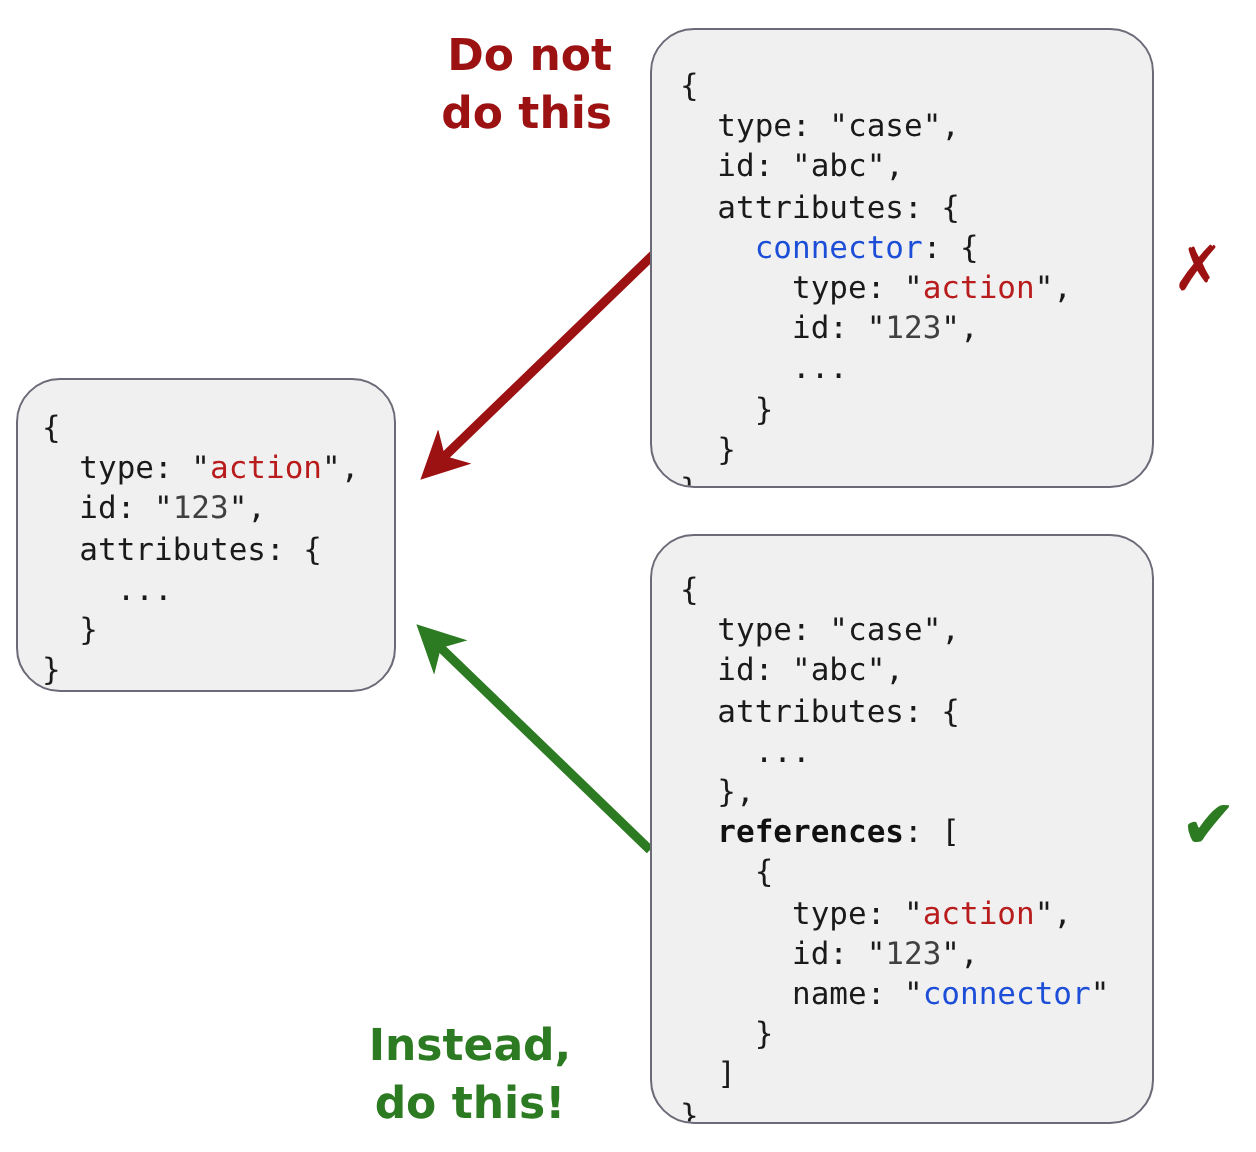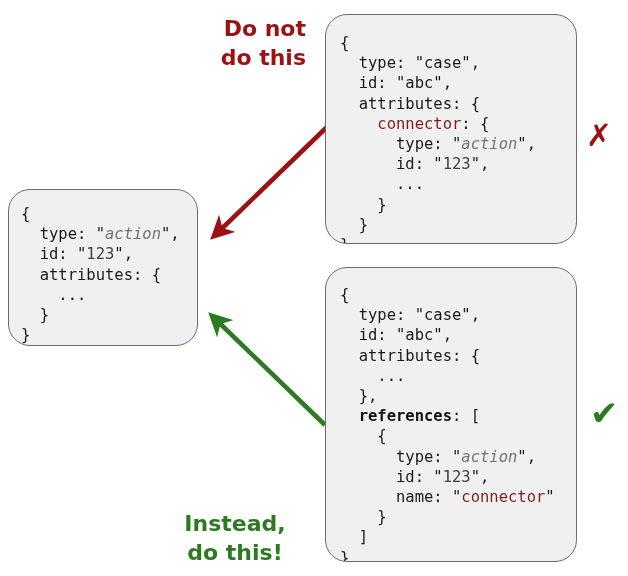--- a/index.html
+++ b/index.html
@@ -21,22 +21,22 @@
   }
   .code{
     font-family:"DejaVu Sans Mono","Liberation Mono",monospace;
     font-size:15.5px;
     line-height:20.2px;
     color:#1a1a1a;
     white-space:pre;
     position:absolute;
   }
   .code .ln{display:block;white-space:pre;}
-  .k-pink{color:#7f1d1d;}
-  .k-blue{color:#737373;font-style:italic;}
+  .k-pink{color:#1d4ed8;}
+  .k-blue{color:#b91c1c;}
   .k-orange{color:#404040;}
   .k-bold{font-weight:bold;color:#111;margin-top:16px;}
 
   #box-top-right{left:325px;top:14px;width:252px;height:230px;}
   #box-top-right .code{left:14px;top:18px;}
 
   #box-bottom-right{left:325px;top:267px;width:252px;height:295px;}
   #box-bottom-right .code{left:14px;top:17px;}
 
   #box-left{left:8px;top:189px;width:190px;height:157px;}

